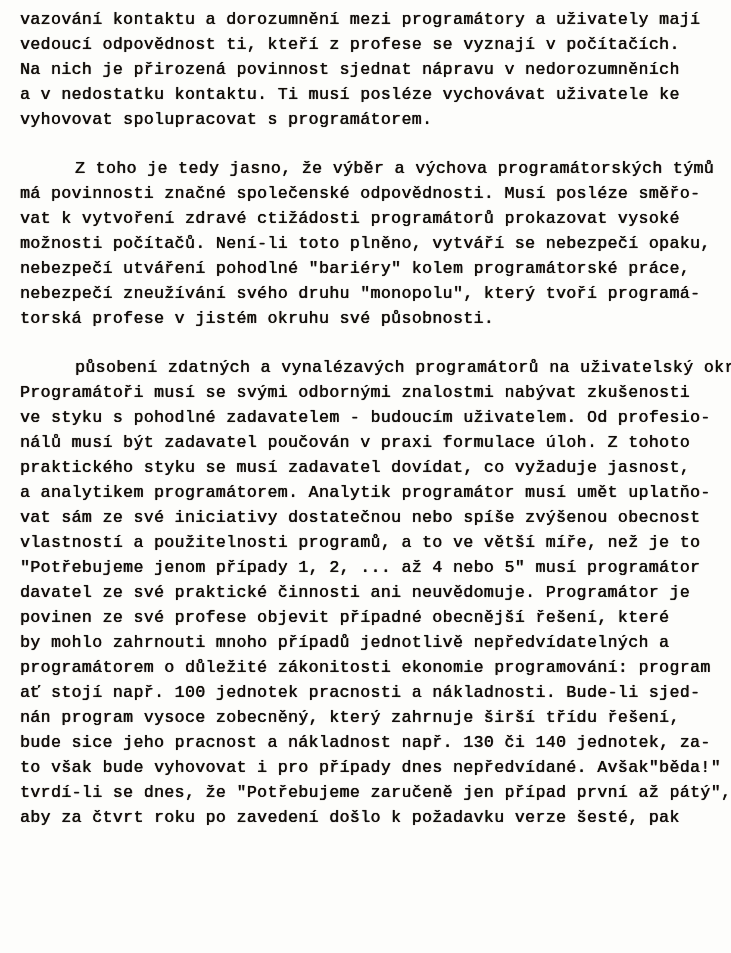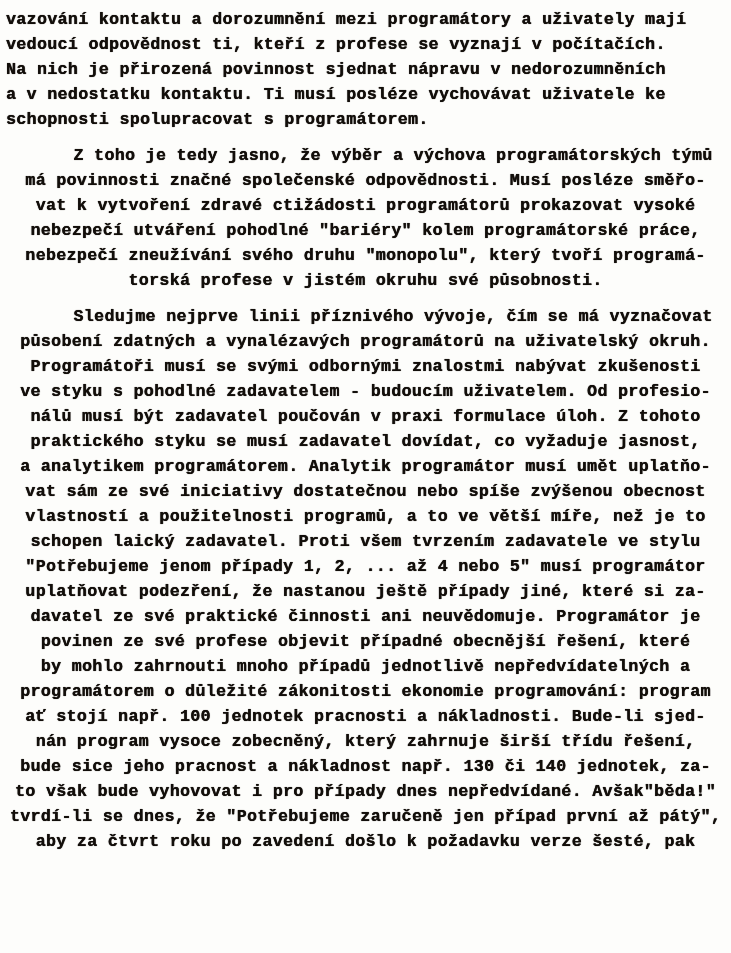--- a/index.html
+++ b/index.html
@@ -10,77 +10,74 @@
   body {
     width: 731px;
     height: 953px;
     overflow: hidden;
     background: #fdfdfb;
   }
   #doc {
     box-sizing: border-box;
     width: 731px;
     height: 953px;
-    padding: 7px 6px 0 6px;
+    padding: 7px 6px 0 20px;
     font-family: "Liberation Mono", "DejaVu Sans Mono", monospace;
-    font-weight: 700;
+    font-weight: 400;
     font-size: 16.6px;
     line-height: 25px;
     letter-spacing: 0.35px;
     color: #171310;
     text-shadow: 0 0 0.8px rgba(20,15,10,0.95), 0.4px 0.4px 0.4px rgba(20,15,10,0.55);
     filter: blur(0.22px) contrast(1.05);
   }
   p.para {
     margin: 0;
   }
   p.para + p.para {
-    margin-top: 11px;
-    text-align: center;
+    margin-top: 24px;
   }
   .line {
     display: block;
     white-space: pre;
   }
   p.para.indent .line:first-child {
     padding-left: 55px;
   }
 </style>
 </head>
 <body>
 
 <main id="doc">
     <p class="para">
       <span class="line">vazování kontaktu a dorozumnění mezi programátory a uživately mají</span>
       <span class="line">vedoucí odpovědnost ti, kteří z profese se vyznají v počítačích.</span>
       <span class="line">Na nich je přirozená povinnost sjednat nápravu v nedorozumněních</span>
       <span class="line">a v nedostatku kontaktu. Ti musí posléze vychovávat uživatele ke</span>
-      <span class="line">schopnosti spolupracovat s programátorem.</span>
+      <span class="line">vyhovovat spolupracovat s programátorem.</span>
     </p>
     <p class="para indent">
       <span class="line">Z toho je tedy jasno, že výběr a výchova programátorských týmů</span>
       <span class="line">má povinnosti značné společenské odpovědnosti. Musí posléze směřo-</span>
       <span class="line">vat k vytvoření zdravé ctižádosti programátorů prokazovat vysoké</span>
+      <span class="line">možnosti počítačů. Není-li toto plněno, vytváří se nebezpečí opaku,</span>
       <span class="line">nebezpečí utváření pohodlné "bariéry" kolem programátorské práce,</span>
       <span class="line">nebezpečí zneužívání svého druhu "monopolu", který tvoří programá-</span>
       <span class="line">torská profese v jistém okruhu své působnosti.</span>
     </p>
     <p class="para indent">
-      <span class="line">Sledujme nejprve linii příznivého vývoje, čím se má vyznačovat</span>
       <span class="line">působení zdatných a vynalézavých programátorů na uživatelský okruh.</span>
       <span class="line">Programátoři musí se svými odbornými znalostmi nabývat zkušenosti</span>
       <span class="line">ve styku s pohodlné zadavatelem - budoucím uživatelem. Od profesio-</span>
       <span class="line">nálů musí být zadavatel poučován v praxi formulace úloh. Z tohoto</span>
       <span class="line">praktického styku se musí zadavatel dovídat, co vyžaduje jasnost,</span>
       <span class="line">a analytikem programátorem. Analytik programátor musí umět uplatňo-</span>
       <span class="line">vat sám ze své iniciativy dostatečnou nebo spíše zvýšenou obecnost</span>
       <span class="line">vlastností a použitelnosti programů, a to ve větší míře, než je to</span>
-      <span class="line">schopen laický zadavatel. Proti všem tvrzením zadavatele ve stylu</span>
       <span class="line">"Potřebujeme jenom případy 1, 2, ... až 4 nebo 5" musí programátor</span>
-      <span class="line">uplatňovat podezření, že nastanou ještě případy jiné, které si za-</span>
       <span class="line">davatel ze své praktické činnosti ani neuvědomuje. Programátor je</span>
       <span class="line">povinen ze své profese objevit případné obecnější řešení, které</span>
       <span class="line">by mohlo zahrnouti mnoho případů jednotlivě nepředvídatelných a</span>
       <span class="line">programátorem o důležité zákonitosti ekonomie programování: program</span>
       <span class="line">ať stojí např. 100 jednotek pracnosti a nákladnosti. Bude-li sjed-</span>
       <span class="line">nán program vysoce zobecněný, který zahrnuje širší třídu řešení,</span>
       <span class="line">bude sice jeho pracnost a nákladnost např. 130 či 140 jednotek, za-</span>
       <span class="line">to však bude vyhovovat i pro případy dnes nepředvídané. Avšak"běda!"</span>
       <span class="line">tvrdí-li se dnes, že "Potřebujeme zaručeně jen případ první až pátý",</span>
       <span class="line">aby za čtvrt roku po zavedení došlo k požadavku verze šesté, pak</span>

